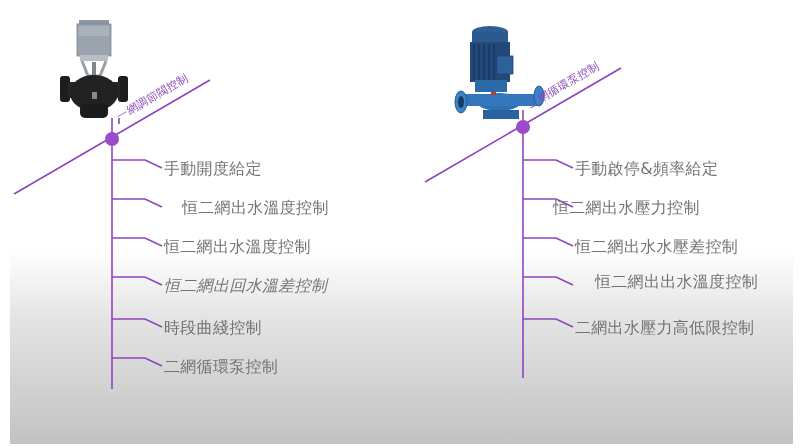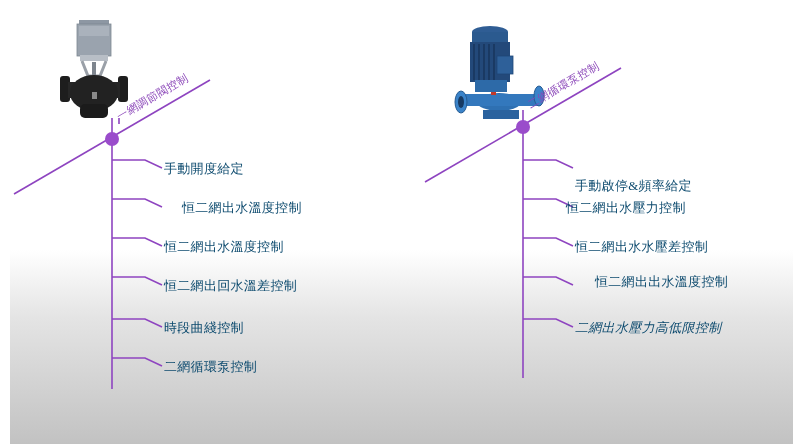--- a/index.html
+++ b/index.html
@@ -24,22 +24,22 @@
     }
     svg.lines {
       position: absolute;
       left: 0;
       top: 0;
       width: 800px;
       height: 448px;
     }
     .branch-label {
       position: absolute;
-      font-size: 13px;
-      color: #0c4a6e;
+      font-size: 16px;
+      color: #737373;
       white-space: nowrap;
       line-height: 16px;
       letter-spacing: 0.3px;
     }
     .rot-label {
       position: absolute;
       font-size: 11px;
       color: #8a45b8;
       white-space: nowrap;
       line-height: 12px;
@@ -130,21 +130,21 @@
   <circle cx="112" cy="139" r="7" fill="#9a4ccb"></circle>
   <circle cx="523" cy="127" r="7" fill="#9a4ccb"></circle>
 </svg>
 
 <div class="rot-label" style="left:121px; top:111px; transform: rotate(-30.2deg);">一網調節閥控制</div>
 <div class="rot-label" style="left:532px; top:99px; transform: rotate(-30.2deg);">二網循環泵控制</div>
 
 <div class="branch-label" style="left:164px; top:161px;">手動開度給定</div>
 <div class="branch-label" style="left:182px; top:200px;">恒二網出水溫度控制</div>
 <div class="branch-label" style="left:164px; top:239px;">恒二網出水溫度控制</div>
-<div class="branch-label" style="left:164px; top:278px;">恒二網出回水溫差控制</div>
+<div class="branch-label" style="left:164px; top:278px;font-style:italic;">恒二網出回水溫差控制</div>
 <div class="branch-label" style="left:164px; top:320px;text-align:right;">時段曲綫控制</div>
 <div class="branch-label" style="left:164px; top:359px;">二網循環泵控制</div>
 
-<div class="branch-label" style="left:575px; top:178px;font-family:Liberation Serif, serif;">手動啟停&amp;頻率給定</div>
-<div class="branch-label" style="left:566px; top:200px;text-align:center;">恒二網出水壓力控制</div>
+<div class="branch-label" style="left:575px; top:161px;">手動啟停&amp;頻率給定</div>
+<div class="branch-label" style="left:553px; top:200px;text-align:center;">恒二網出水壓力控制</div>
 <div class="branch-label" style="left:575px; top:239px;">恒二網出水水壓差控制</div>
 <div class="branch-label" style="left:575px; top:274px;margin-left:20px;">恒二網出出水溫度控制</div>
-<div class="branch-label" style="left:575px; top:320px;font-style:italic;">二網出水壓力高低限控制</div>
+<div class="branch-label" style="left:575px; top:320px;">二網出水壓力高低限控制</div>
 
 </body></html>

